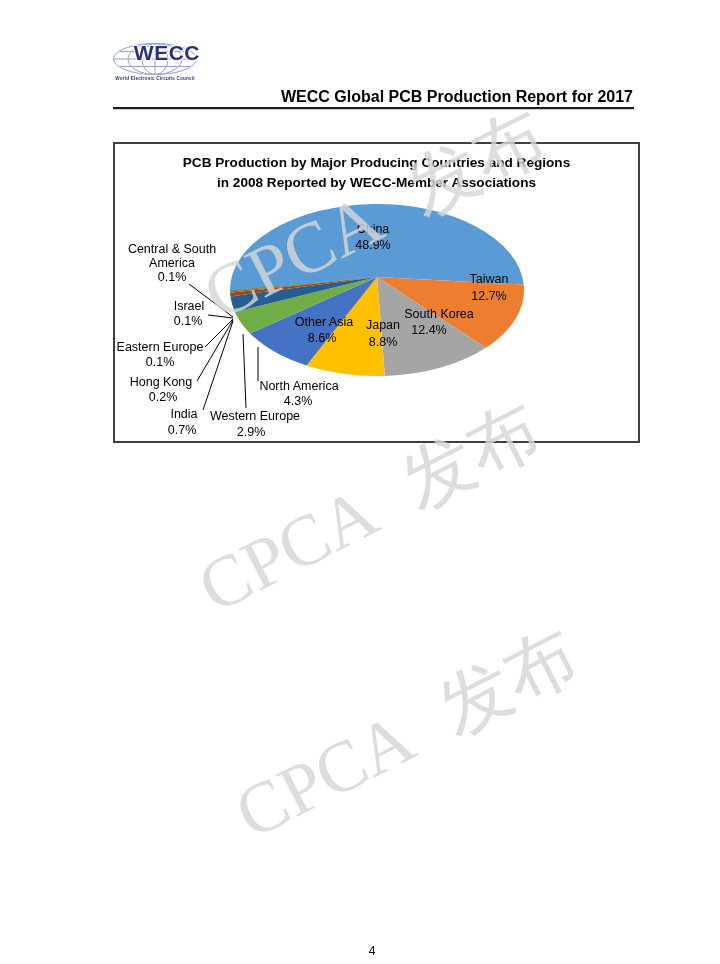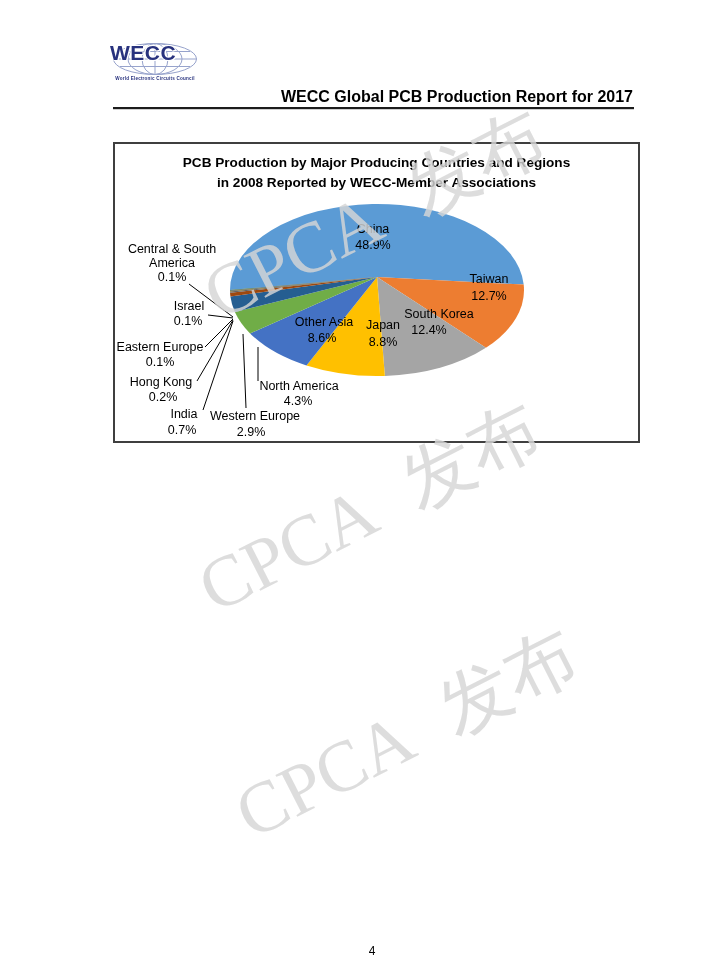--- a/index.html
+++ b/index.html
@@ -1,21 +1,21 @@
 <!DOCTYPE html>
 <html><head>
 <meta charset="utf-8">
 <style>
   html,body{margin:0;padding:0;background:#fff;}
   .page{position:relative;width:720px;height:964px;background:#ffffff;overflow:hidden;
         font-family:"Liberation Sans","DejaVu Sans",sans-serif;}
   
   .logo{position:absolute;left:110px;top:40px;width:90px;height:46px;}
   .logo-globe{position:absolute;left:2px;top:2px;}
-  .logo-word{position:absolute;left:0;top:1px;width:90px;text-align:left;
+  .logo-word{position:absolute;left:0;top:1px;width:90px;text-align:right;
              font-size:21px;font-weight:bold;color:#28327E;letter-spacing:.5px;
              text-shadow:1px 0 0 #fff,-1px 0 0 #fff,0 1px 0 #fff,0 -1px 0 #fff,1px 1px 0 #fff,-1px -1px 0 #fff;}
   .logo-caption{position:absolute;left:0;top:36px;width:90px;text-align:center;
                 font-size:4.6px;font-weight:bold;color:#28327E;letter-spacing:.2px;white-space:nowrap;}
   .header-title{position:absolute;right:87px;top:88px;font-size:16px;font-weight:bold;color:#000;margin-left:22px;}
   .header-rule{position:absolute;left:113px;top:107px;width:521px;height:2px;background:#1c1c1c;
                border-bottom:1px solid #cfcfcf;}
   
   .chart-box{position:absolute;left:113px;top:142px;width:527px;height:301px;background:#fff;
              border:2px solid #3f3f3f;box-sizing:border-box;}

